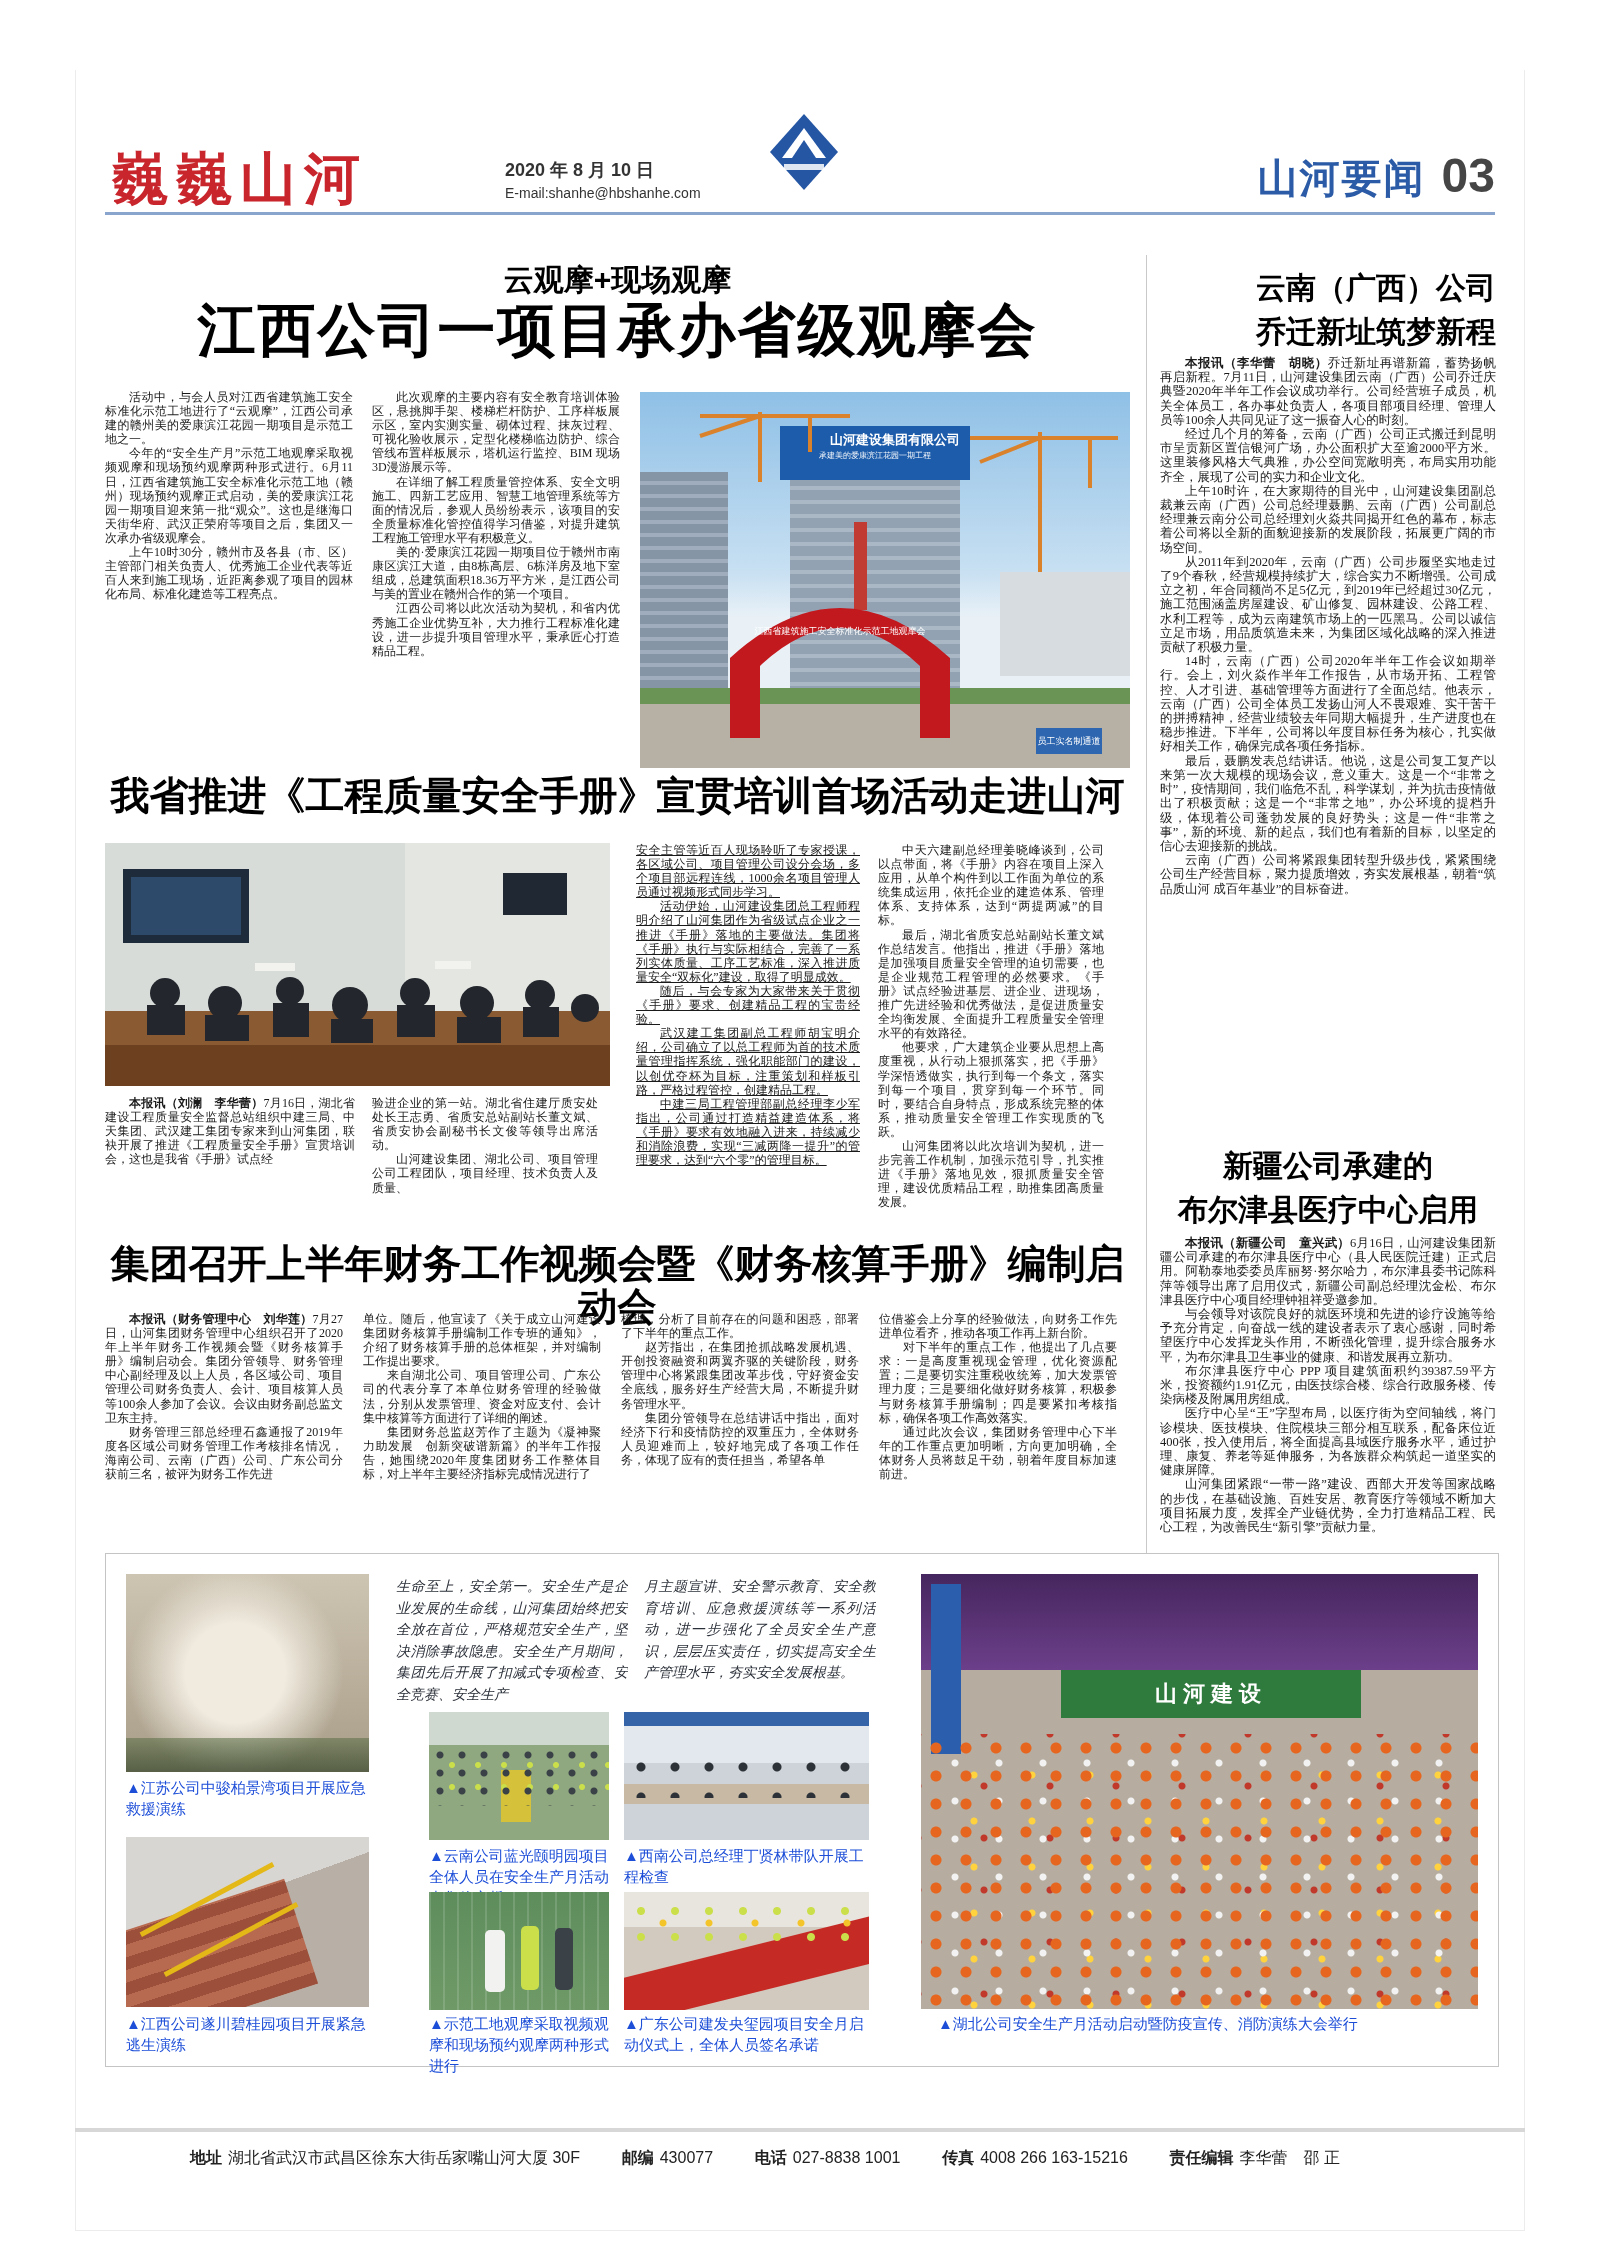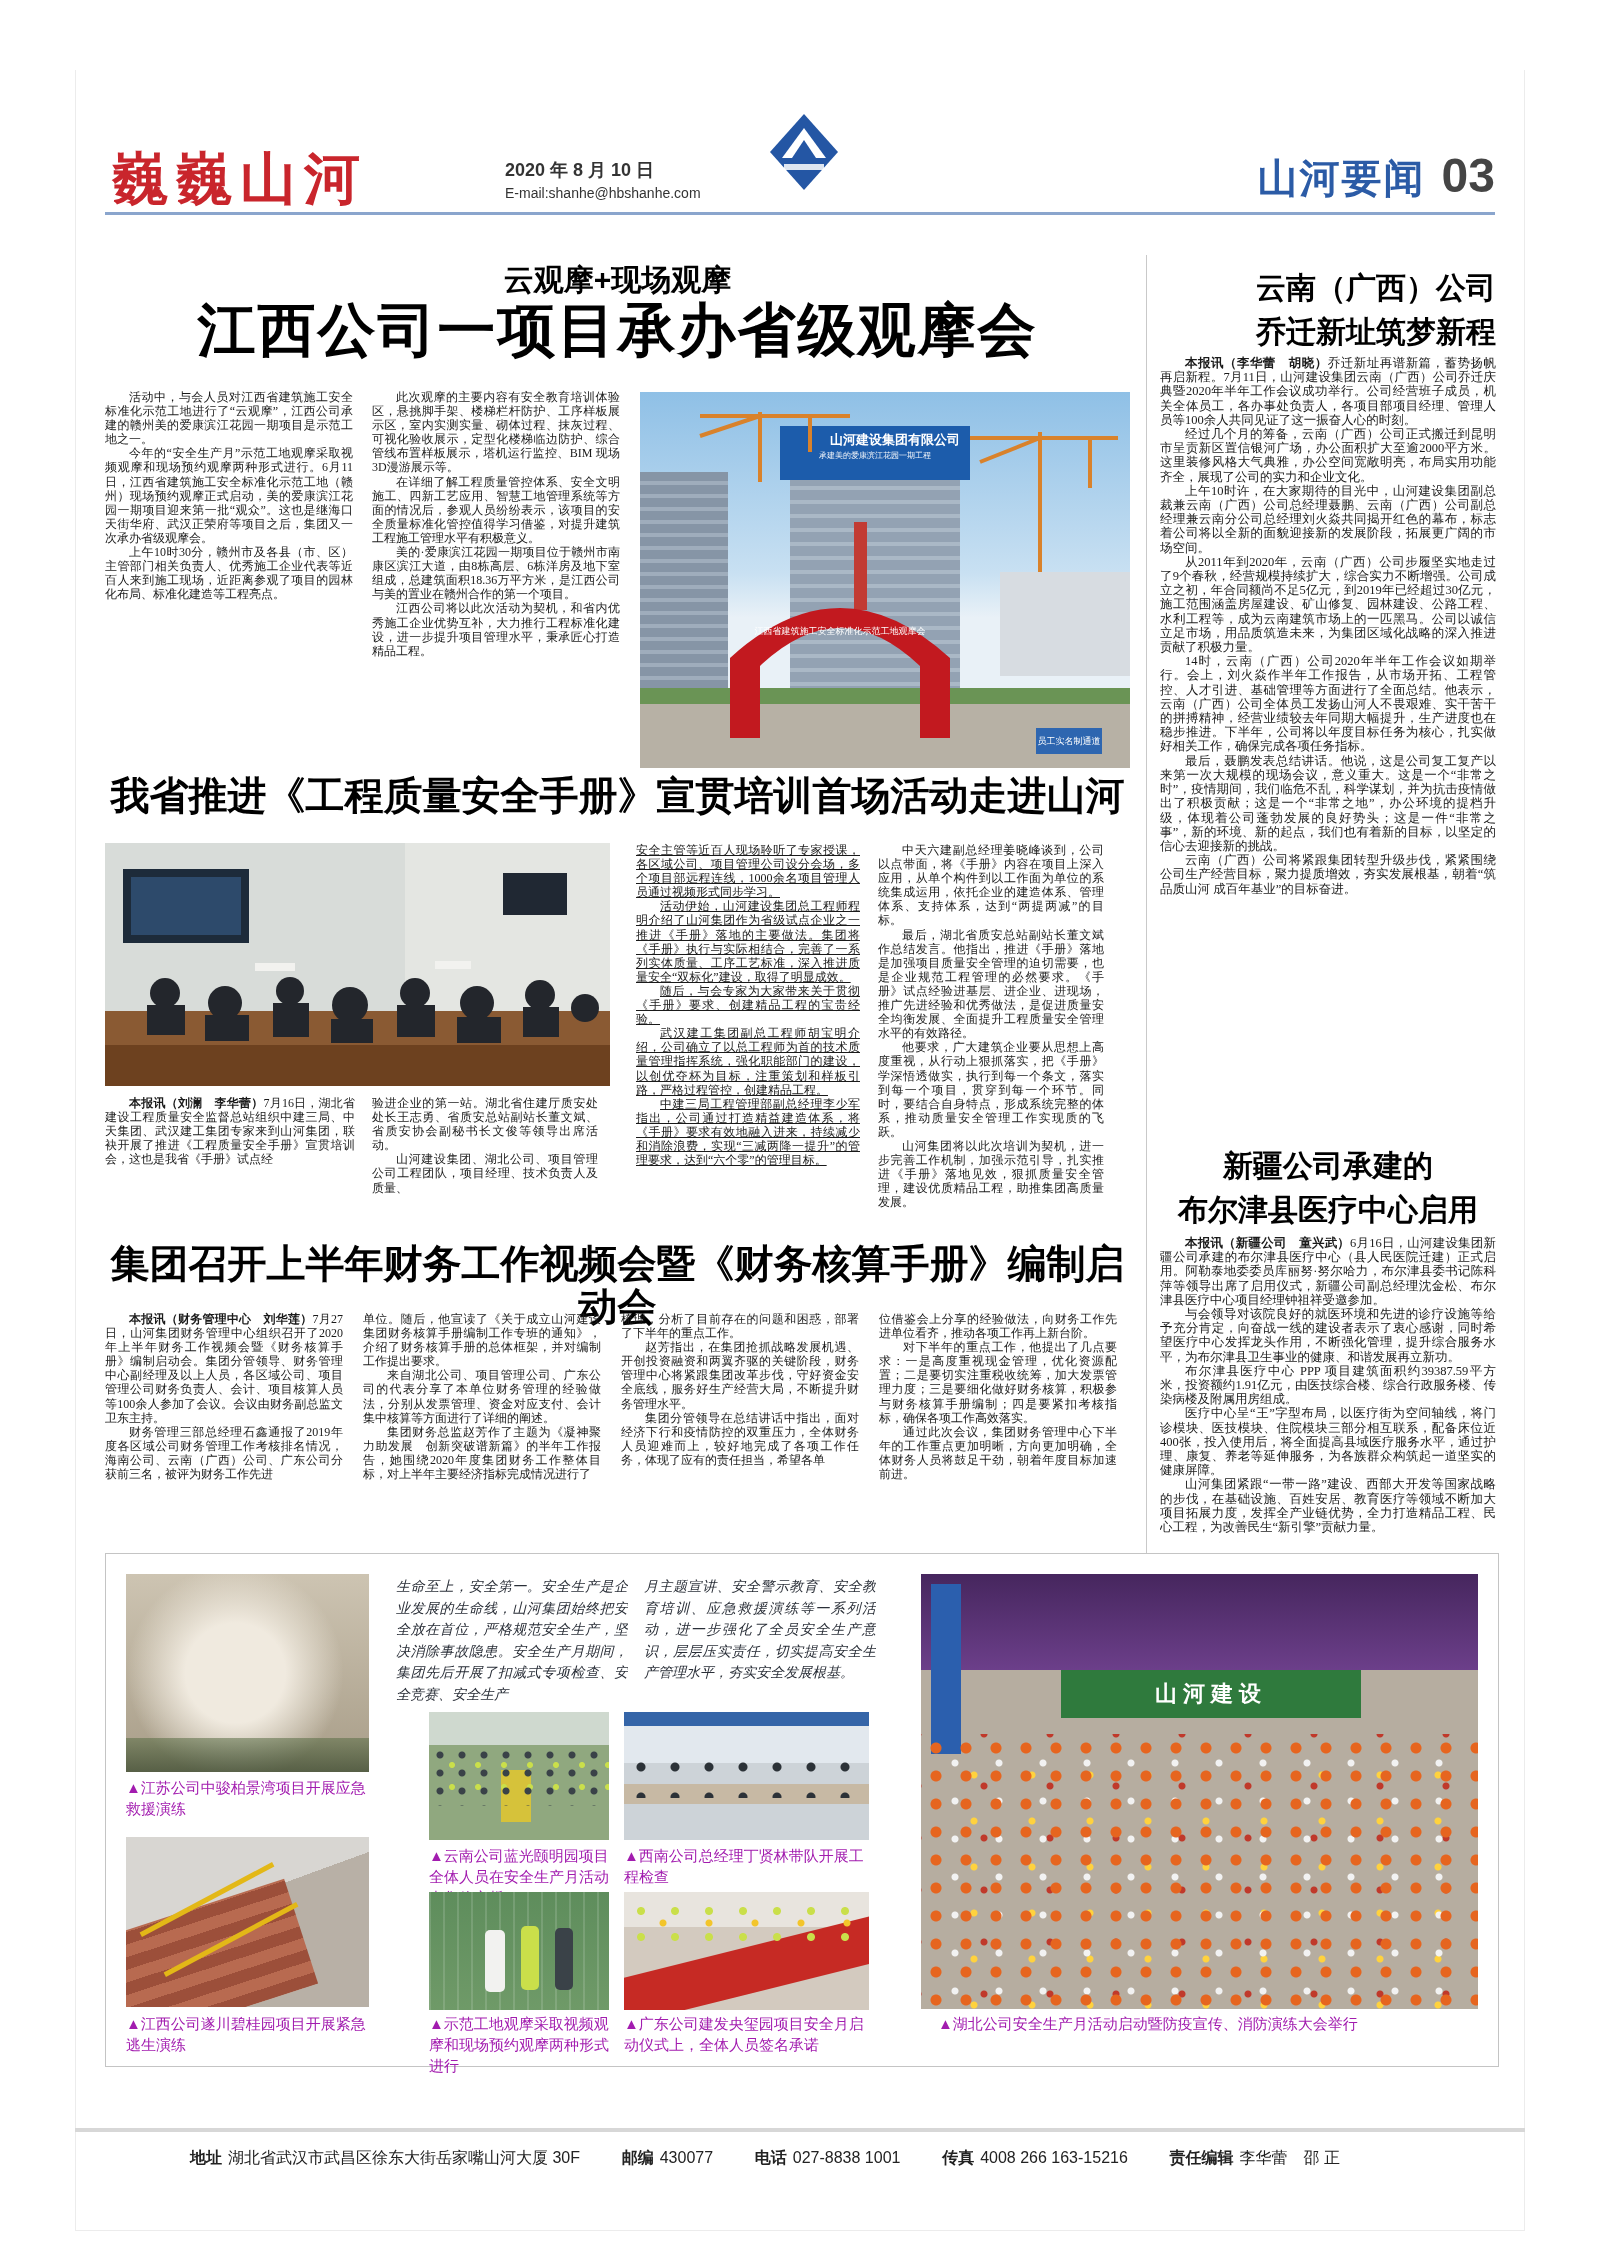--- a/index.html
+++ b/index.html
@@ -26,21 +26,21 @@
   .h3{font-family:"Liberation Sans","DejaVu Sans",sans-serif;font-weight:900;font-size:30px;
       text-align:center;color:#000;line-height:1.45;}
   
   .col{position:absolute;overflow:hidden;text-align:justify;}
   .b12 p{margin:0;font-size:12px;line-height:14.1px;text-indent:2em;}
   .b125 p{margin:0;font-size:12.5px;line-height:14.2px;text-indent:2em;}
   .b12 p.noind,.b125 p.noind{text-indent:0;}
   .byl{font-weight:bold;}
   
   .ph{position:absolute;overflow:hidden;}
-  .caption{position:absolute;font-size:15px;line-height:21px;color:#a21caf;font-weight:500;text-align:left;}
+  .caption{position:absolute;font-size:15px;line-height:21px;color:#1d4ed8;font-weight:500;text-align:left;}
   .intro{position:absolute;font-style:italic;font-size:14px;line-height:21.5px;color:#2a2f38;text-align:justify;overflow:hidden;}
   .badgebox{border:1.5px solid #777;border-radius:8px;padding:8px 16px;font-size:27px;font-weight:bold;letter-spacing:2px;color:#000;}
   .divider-v{position:absolute;width:1px;background:#c9c9c9;}
   .panel{position:absolute;border:1px solid #c4c4c4;background:#fff;}
   
   .footrule{position:absolute;background:#d7d7d7;}
   .footer{position:absolute;display:flex;justify-content:space-between;
           font-family:"Liberation Sans","DejaVu Sans",sans-serif;font-size:16px;color:#222;}
   .footer b{font-weight:bold;margin-right:6px;}
   

